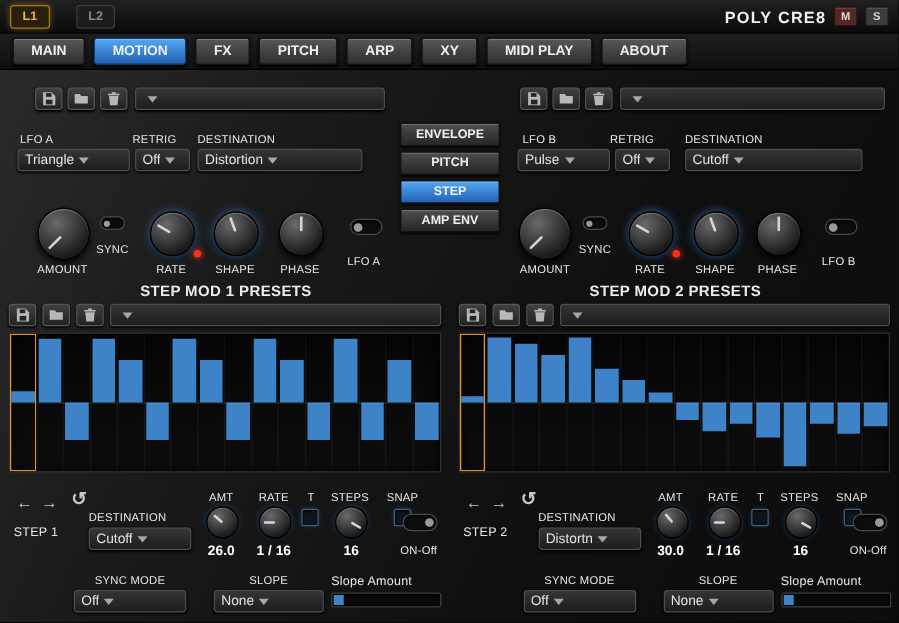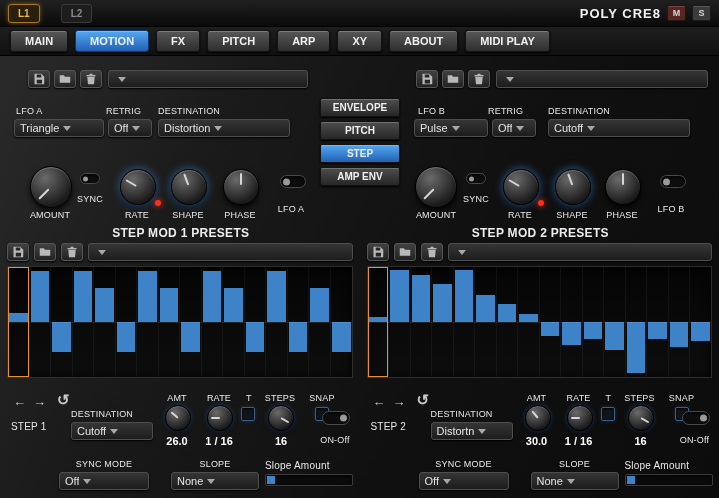--- a/index.html
+++ b/index.html
@@ -81,22 +81,22 @@
     </div>
   </div>
 
   <div class="navbar">
     <div class="navbtn">MAIN</div>
     <div class="navbtn active">MOTION</div>
     <div class="navbtn">FX</div>
     <div class="navbtn">PITCH</div>
     <div class="navbtn">ARP</div>
     <div class="navbtn">XY</div>
+    <div class="navbtn">MIDI PLAY</div>
     <div class="navbtn">ABOUT</div>
-    <div class="navbtn">MIDI PLAY</div>
   </div>
 
   <div class="main">
 
     <div class="lfo" style="left:8px;top:14px;width:302px;height:160px;">
       <button class="icobtn abs" style="left:20px;top:0;">
         <svg width="12" height="12" viewBox="0 0 16 16">
             <path d="M2 1h9l4 4v10H2z" fill="#b8b8b8"></path>
             <rect x="5" y="9" width="7" height="5" fill="#262626"></rect>
             <rect x="5" y="2" width="6" height="4" fill="#262626"></rect>

